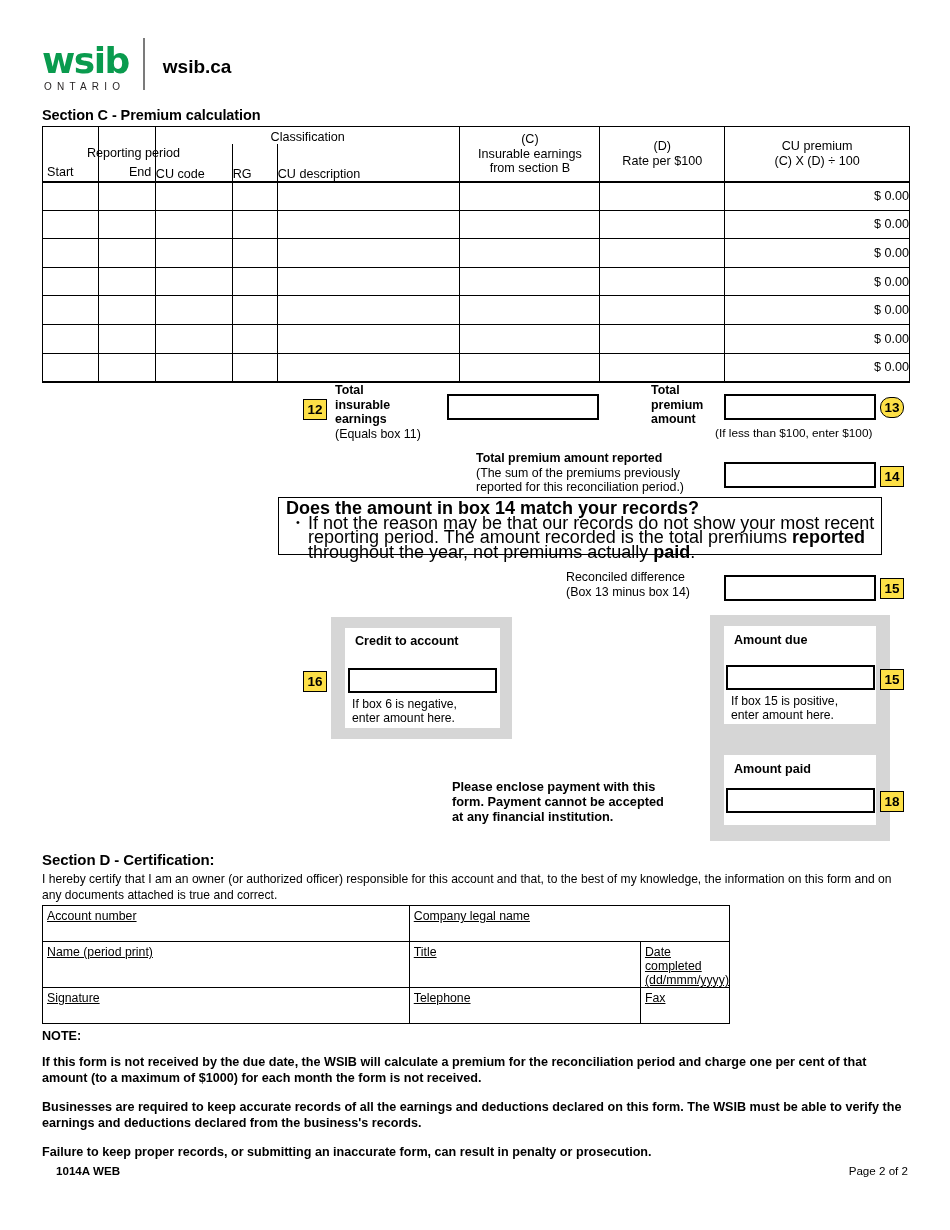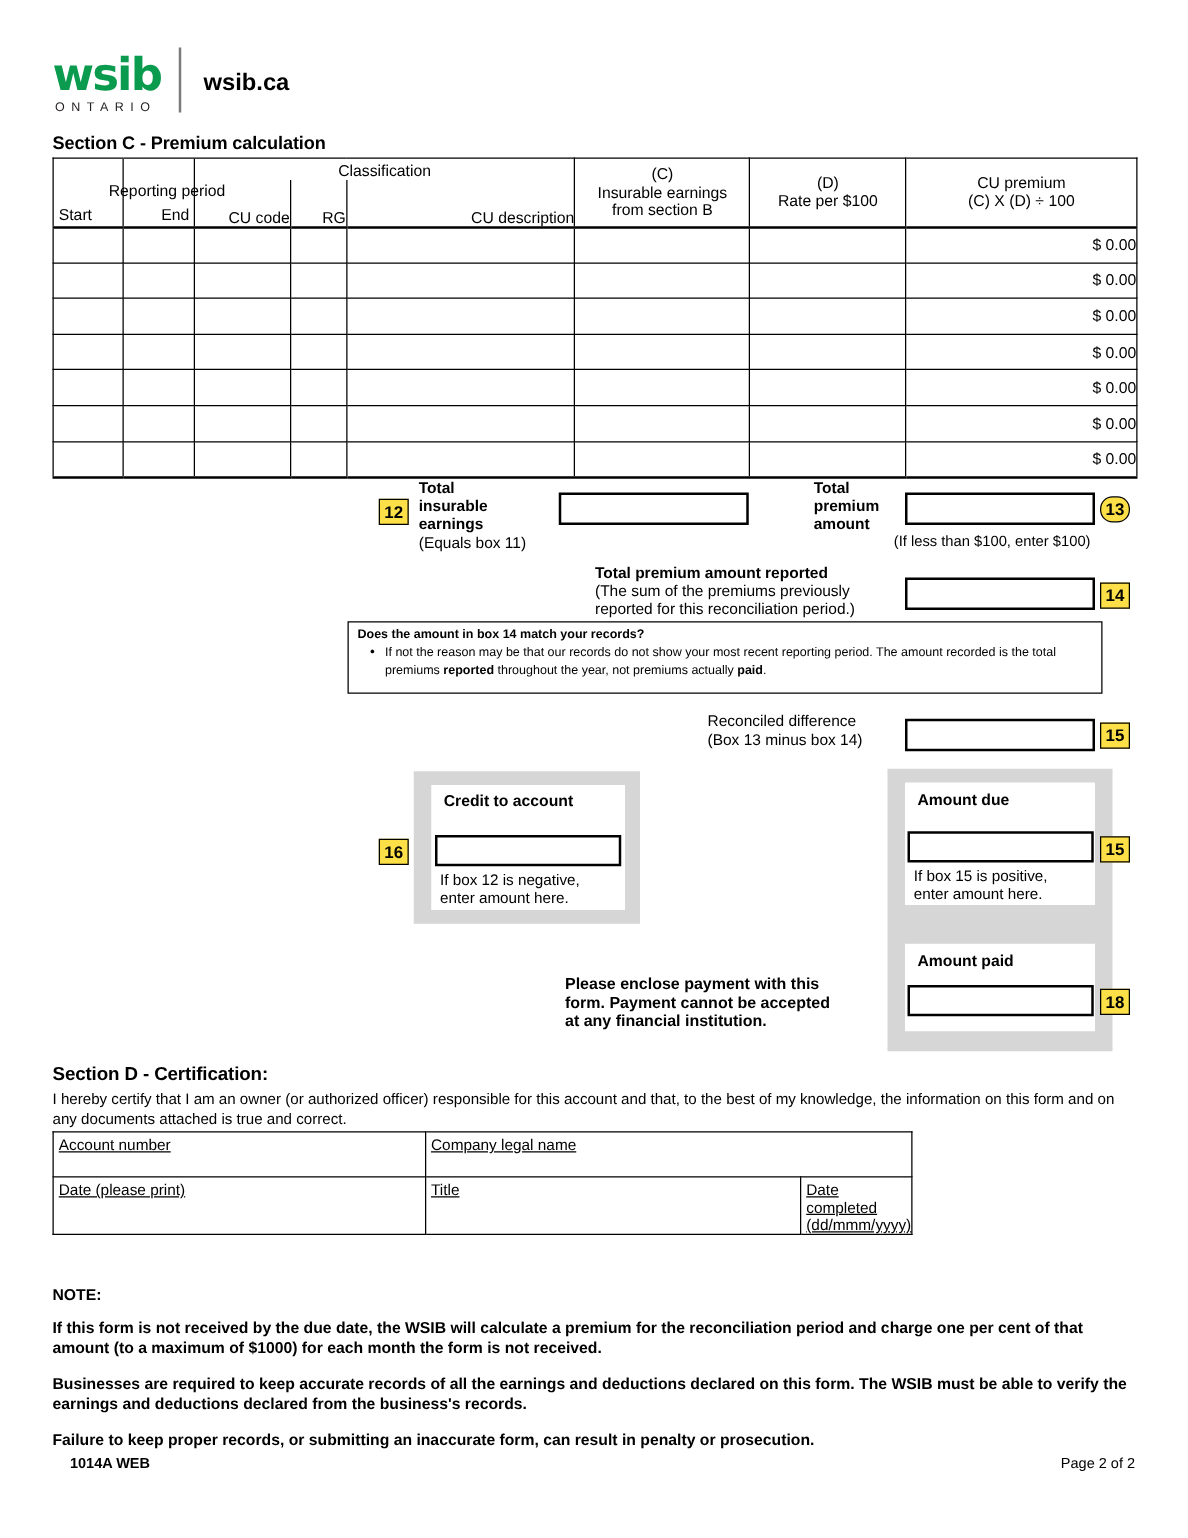--- a/index.html
+++ b/index.html
@@ -98,21 +98,21 @@
     padding-bottom: 2px;
     height: 38px;
     position: relative;
   }
   .rp-label { position: absolute; left: 4px; top: 2px; font-size: 12.6px; white-space: nowrap; margin-left: 40px; }
   .rp-start { position: absolute; left: 4px; bottom: 2px; }
   .rp-end   { position: absolute; left: 4px; bottom: 2px; }
   .sub-hdr {
     border-top: none !important;
     vertical-align: bottom;
-    text-align: right;
+    text-align: left;
     padding-bottom: 2px;
     height: 38px;
   }
   .hdr-2line {
     text-align: center;
     vertical-align: middle;
     line-height: 14.5px;
     padding: 2px 3px;
   }
   .row-cell { height: 28.6px; }
@@ -158,21 +158,21 @@
   #e14 { left: 724px; top: 462px; width: 152px; height: 26px; }
   #bn14 { left: 880px; top: 466px; }
 
   
   #notebox {
     position: absolute;
     left: 278px; top: 497px;
     width: 604px; height: 58px;
     border: 1px solid #000;
     background: #fff;
-    font-size: 10px;
+    font-size: 18px;
     line-height: 14.6px;
     padding: 3px 6px 0 7px;
   }
   #notebox .q { font-weight: bold; }
   #notebox ul { margin: 0; padding-left: 22px; list-style: none; }
   #notebox li { position: relative; }
   #notebox li:before {
     content: "\2022";
     position: absolute; left: -12px; top: -1px;
     font-size: 11px;
@@ -413,21 +413,21 @@
   <div class="greypanel" id="grey-right"></div>
 
   <div class="whitecard" id="card16"></div>
   <div class="whitecard" id="card17"></div>
   <div class="whitecard" id="card18"></div>
 
   <div class="card-title" id="t16">Credit to account</div>
   <div class="boxnum" id="bn16">16</div>
   <div class="entry" id="e16"></div>
   <div class="lbl" id="h16">
-    <div>If box 12 is negative,</div>
+    <div>If box 6 is negative,</div>
     <div>enter amount here.</div>
   </div>
 
   <div class="card-title" id="t17">Amount due</div>
   <div class="entry" id="e17"></div>
   <div class="boxnum" id="bn17">15</div>
   <div class="lbl" id="h17">
     <div>If box 15 is positive,</div>
     <div>enter amount here.</div>
   </div>
@@ -445,23 +445,28 @@
   <div class="section-title" id="sec-d">Section D - Certification:</div>
   <div class="cert-text">I hereby certify that I am an owner (or authorized officer) responsible for this account and that, to the best of my knowledge, the information on this form and on any documents attached is true and correct.</div>
 
   <table class="cert">
     <tbody>
         <tr>
       <td style="width:250px;"><span>Account number</span></td>
       <td colspan="2"><span>Company legal name</span></td>
     </tr>
     <tr>
-      <td style="width:325px;"><span>Date (please print)</span></td>
+      <td style="width:325px;"><span>Name (period print)</span></td>
       <td style="width:330px;"><span>Title</span></td>
       <td><span>Date completed (dd/mmm/yyyy)</span></td>
+    </tr>
+    <tr>
+      <td style="width:547px;"><span>Signature</span></td>
+      <td style="width:160px;"><span>Telephone</span></td>
+      <td><span>Fax</span></td>
     </tr>
   </tbody>
     </table>
 
   <div class="note-wrap">
     <div class="note-head">NOTE:</div>
     <div class="note-p">If this form is not received by the due date, the WSIB will calculate a premium for the reconciliation period and charge one per cent of that amount (to a maximum of $1000) for each month the form is not received.</div>
     <div class="note-p">Businesses are required to keep accurate records of all the earnings and deductions declared on this form. The WSIB must be able to verify the earnings and deductions declared from the business's records.</div>
     <div class="note-p">Failure to keep proper records, or submitting an inaccurate form, can result in penalty or prosecution.</div>
   </div>

